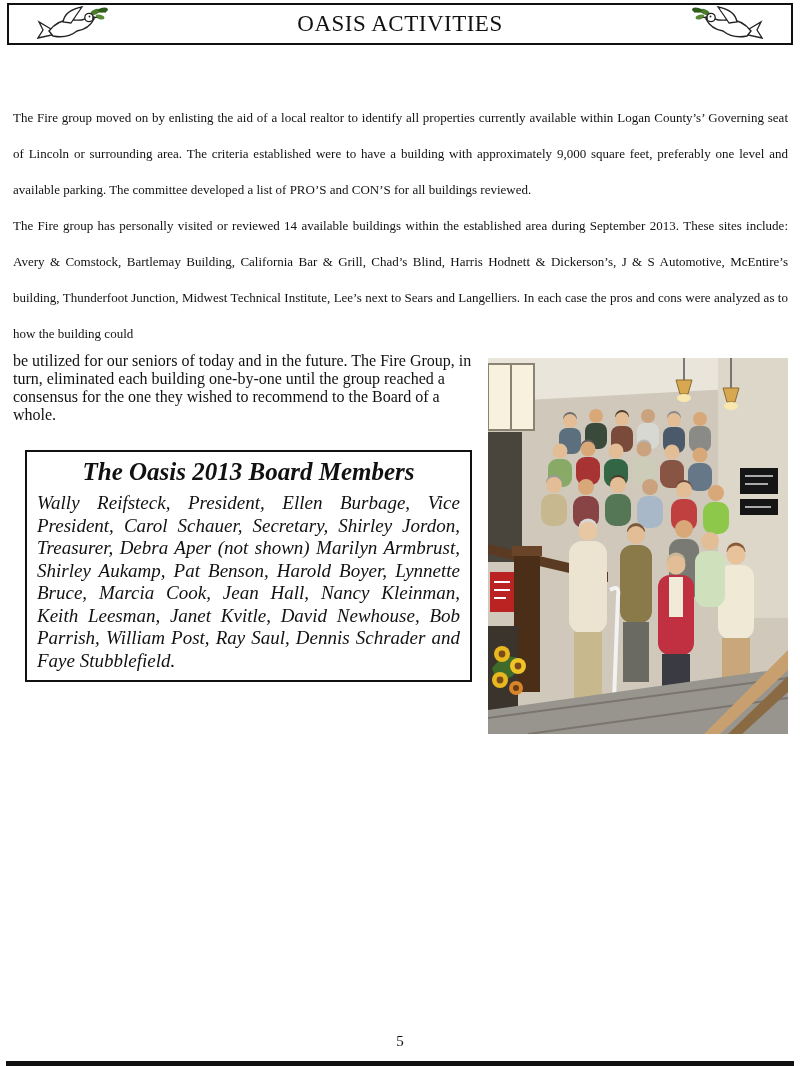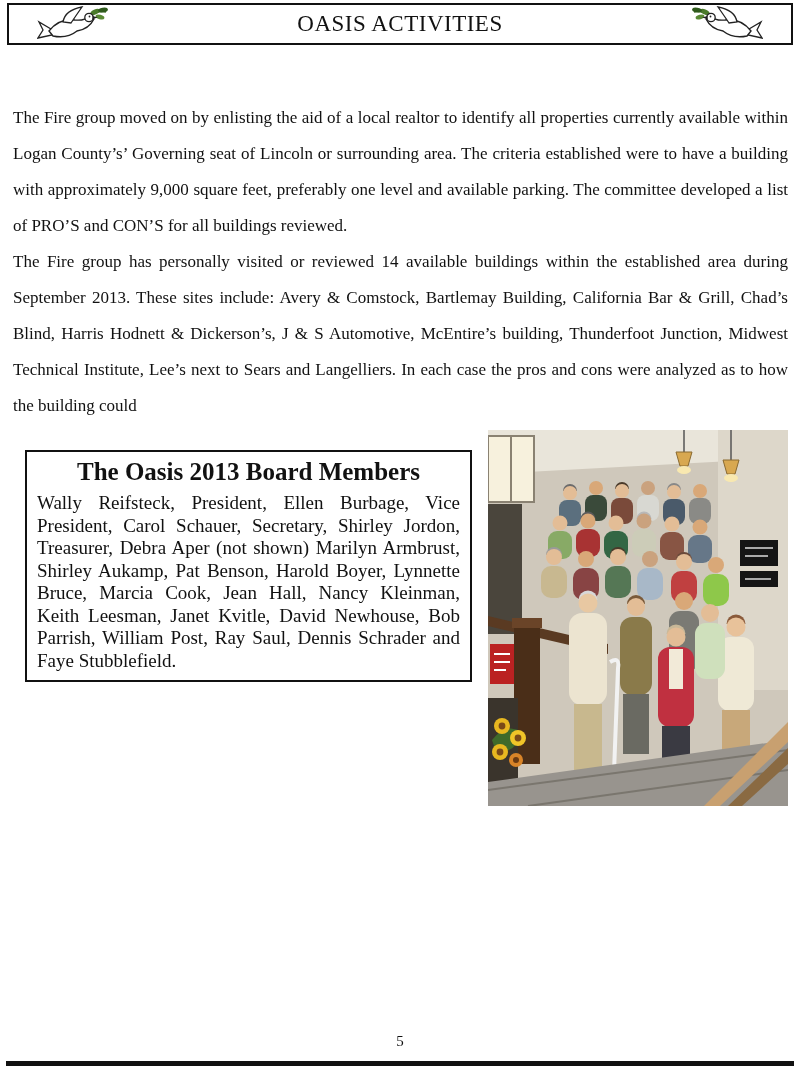--- a/index.html
+++ b/index.html
@@ -27,21 +27,21 @@
   }
   .dove { width: 72px; height: 40px; flex: 0 0 auto; }
   .dove.flip svg { transform: scaleX(-1); }
 
   
   .content {
     position: absolute; top: 100px; left: 13px; right: 12px;
   }
   p.body-text {
     margin: 0;
-    font-size: 17px;
+    font-size: 13px;
     line-height: 36px;
     text-align: justify;
   }
 
   
   figure.photo {
     float: right;
     width: 300px; height: 376px;
     margin: 6px 0 8px 14px;
     padding: 0;
@@ -50,20 +50,21 @@
   }
   figure.photo svg { display: block; }
 
   
   .board-box {
     width: 447px;
     margin: 26px 0 0 12px;
     border: 2px solid #111;
     padding: 4px 10px 8px 10px;
     background: #fff;
+    font-style: italic;
   }
   .board-box-title {
     font-size: 25px; font-weight: bold; text-align: center;
     margin: 2px 0 6px 0;
   }
   .board-box-text {
     font-size: 19px; line-height: 22.5px; text-align: justify;
   }
 
   
@@ -304,21 +305,21 @@
             </g>
           </g>
 
           <polygon points="0,352 300,310 300,376 0,376" fill="#98948e"></polygon>
           <line x1="0" y1="360" x2="300" y2="320" stroke="#7a766e" stroke-width="2"></line>
           <line x1="40" y1="376" x2="300" y2="340" stroke="#7a766e" stroke-width="2"></line>
 
           <path d="M216 376 L300 292 L300 312 L232 376 Z" fill="#c8a070"></path>
           <path d="M240 376 L300 318 L300 334 L254 376 Z" fill="#8a6a42"></path>
         </svg>
-      </figure>
+      </figure><span>be utilized for our seniors of today and in the future.  The Fire Group, in turn, eliminated each building one-by-one until the group reached a consensus for the one they wished to recommend to the Board of a whole.</span>
     <p></p>
 
     
     <div class="board-box">
       <div class="board-box-title">The Oasis 2013 Board Members</div>
       <div class="board-box-text">Wally Reifsteck, President, Ellen Burbage, Vice President, Carol Schauer, Secretary, Shirley Jordon, Treasurer, Debra Aper (not shown) Marilyn Armbrust, Shirley Aukamp, Pat Benson, Harold Boyer, Lynnette Bruce, Marcia Cook, Jean Hall, Nancy Kleinman, Keith Leesman, Janet Kvitle, David Newhouse, Bob Parrish, William Post, Ray Saul, Dennis Schrader and Faye Stubblefield.</div>
     </div>
 
   </div>
 

